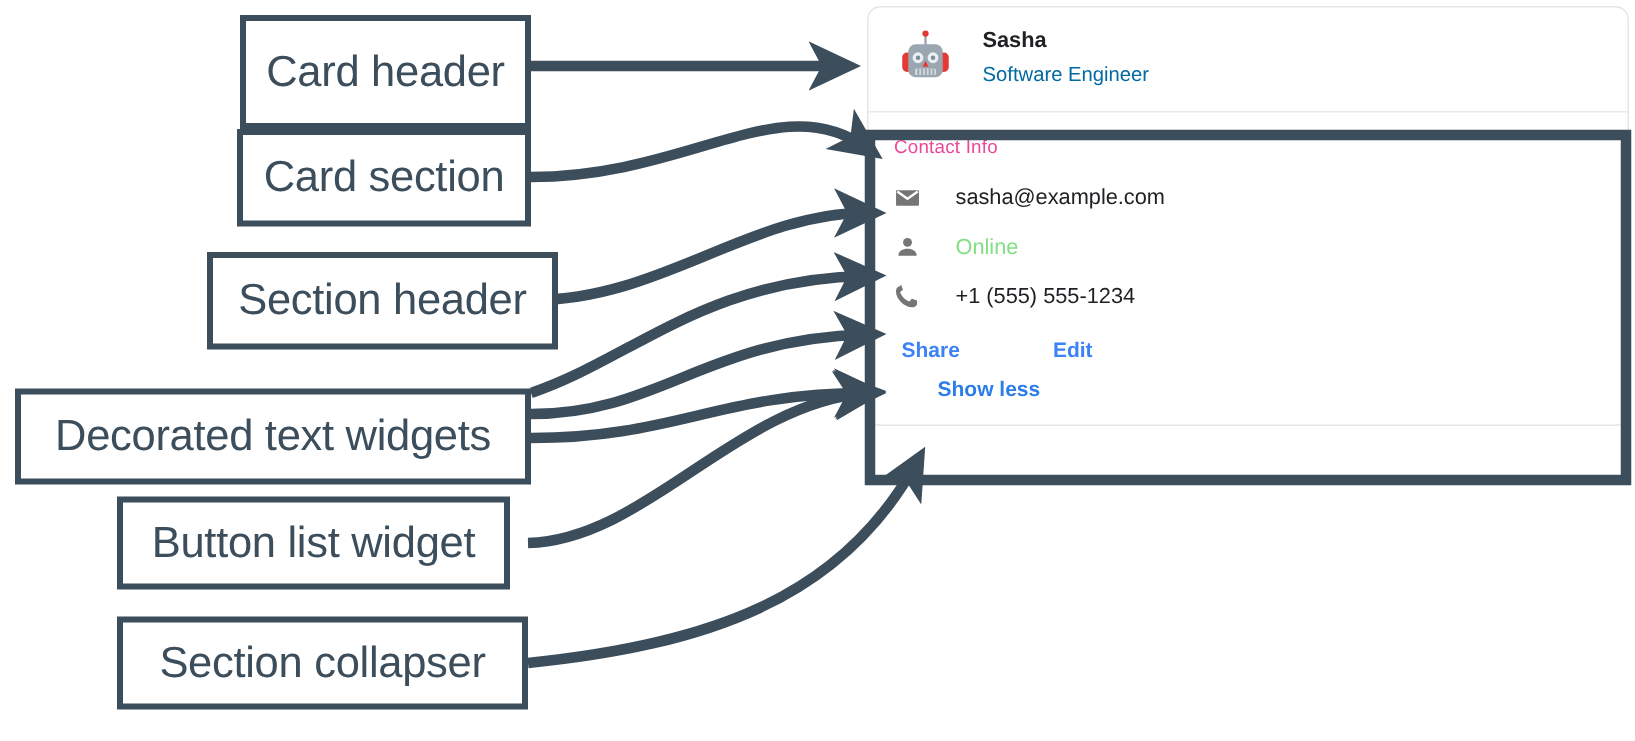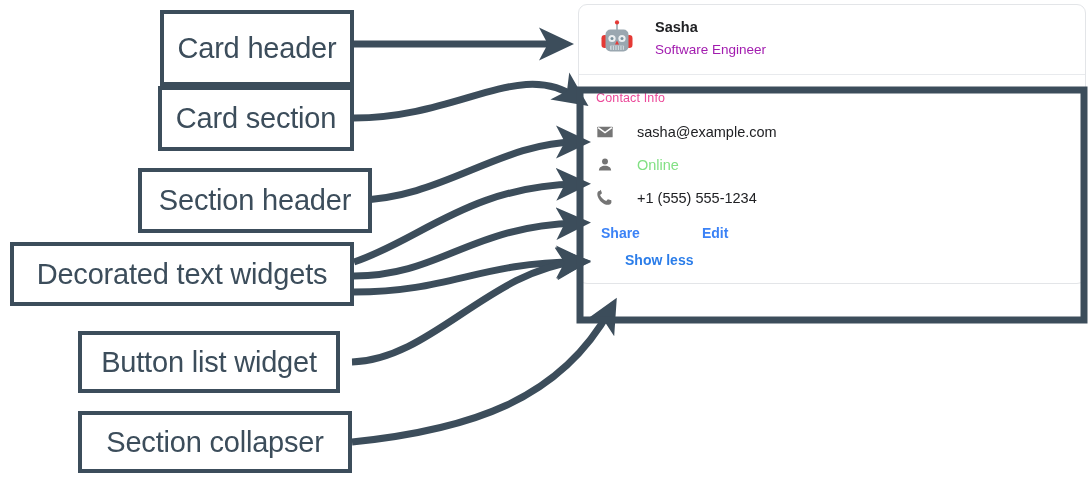--- a/index.html
+++ b/index.html
@@ -76,21 +76,21 @@
     justify-content: center;
   }
   .header-title {
     font-size: 14.5px;
     font-weight: bold;
     color: #202124;
     line-height: 1.35;
   }
   .header-subtitle {
     font-size: 13.5px;
-    color: #a21caf;
+    color: #0369a1;
     line-height: 1.45;
     margin-top: 2px;
   }
   .card-divider {
     height: 1px;
     background: #e8eaed;
     margin: 0;
   }
   .card-section {
     padding: 16px 16px 14px 16px;
@@ -274,21 +274,21 @@
   </div>
 
   <div class="label-box" style="left:158px; top:86px; width:196px; height:65px;">
     <span>Card section</span>
   </div>
 
   <div class="label-box" style="left:138px; top:168px; width:234px; height:65px;">
     <span>Section header</span>
   </div>
 
-  <div class="label-box" style="left:10px; top:242px; width:344px; height:64px;">
+  <div class="label-box" style="left:10px; top:259px; width:344px; height:64px;">
     <span>Decorated text widgets</span>
   </div>
 
   <div class="label-box" style="left:78px; top:331px; width:262px; height:62px;">
     <span>Button list widget</span>
   </div>
 
   <div class="label-box" style="left:78px; top:411px; width:274px; height:62px;">
     <span>Section collapser</span>
   </div>

